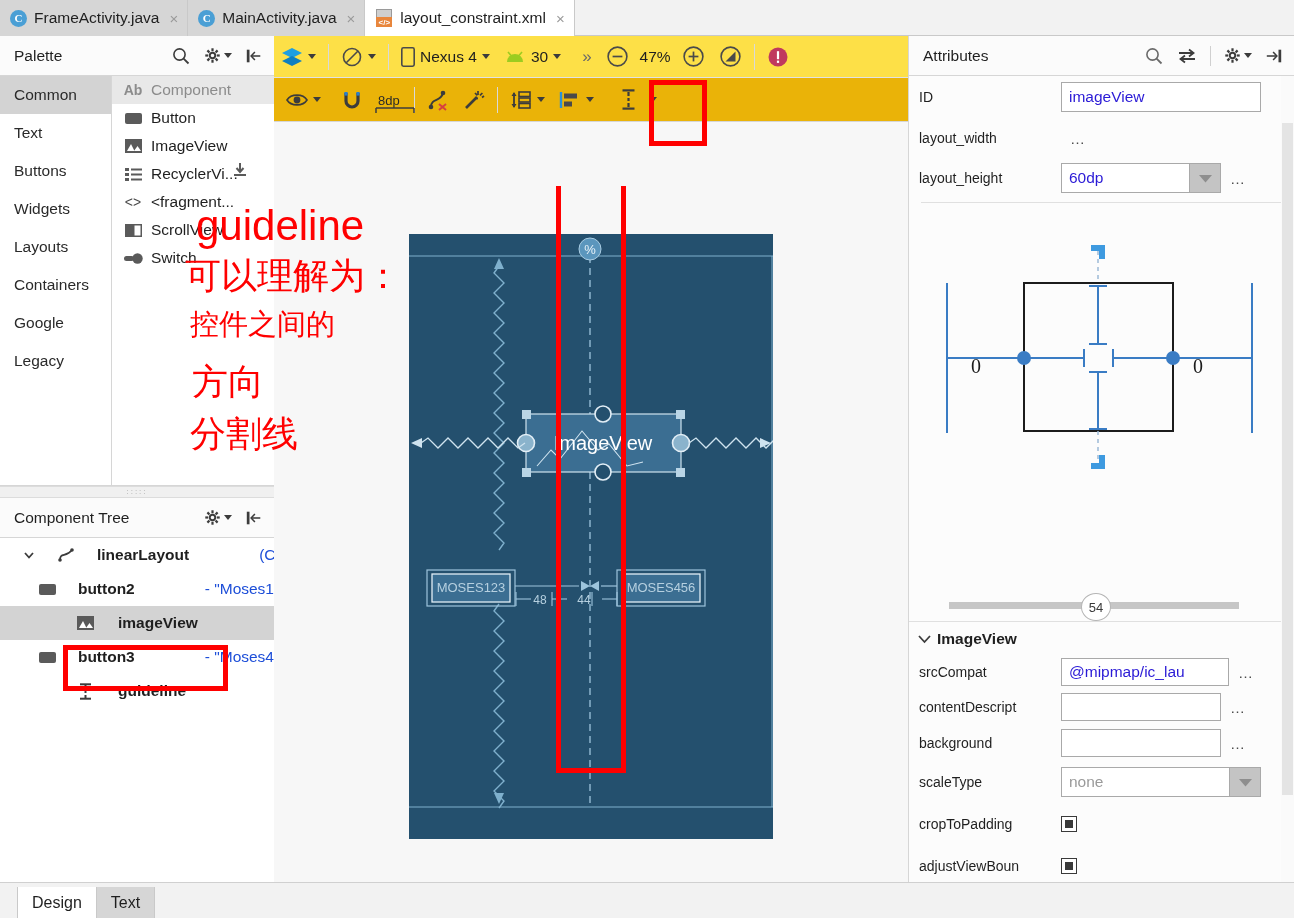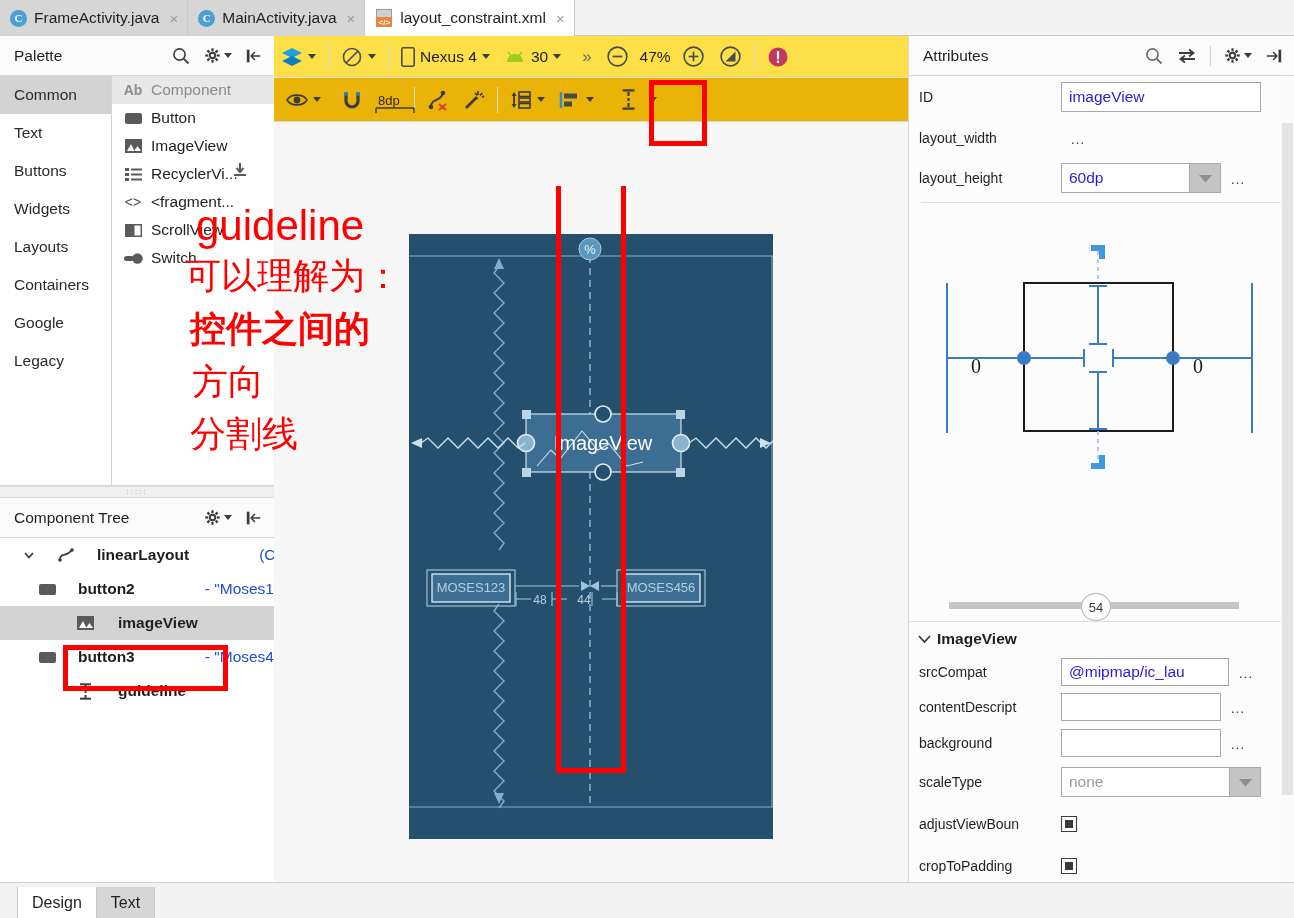--- a/index.html
+++ b/index.html
@@ -777,33 +777,33 @@
             <span class="cinput ph">none</span>
             <span class="cbtn">
               <svg width="13" height="9">
                   <polygon points="0,1 13,1 6.5,8.5" fill="#8e8e8e"></polygon>
                 </svg>
             </span>
           </span>
         </div>
 
         <div class="attr-row" style="height:42px">
+          <span class="attr-label">cropToPadding</span>
+          <span class="chk">
+              <i></i>
+            </span>
+        </div>
+
+        <div class="attr-row" style="height:42px">
           <span class="attr-label">adjustViewBoun</span>
           <span class="chk">
               <i></i>
             </span>
         </div>
 
-        <div class="attr-row" style="height:42px">
-          <span class="attr-label">cropToPadding</span>
-          <span class="chk">
-              <i></i>
-            </span>
-        </div>
-
       </div>
     </div>
 
     <div class="vscroll">
       <div class="t"></div>
     </div>
   </div>
 
   <div class="bottom">
     <div class="btab-lead"></div>
@@ -816,17 +816,17 @@
   </div>
 
   <div class="redbox" style="left:649px; top:80px; width:58px; height:66px;"></div>
 
   <div class="redbox" style="left:63px; top:645px; width:165px; height:46px;"></div>
 
   <div class="redbox" style="left:556px; top:186px; width:70px; height:587px; border-top:none;"></div>
 
   <div class="ann" style="left:196px; top:202px; font-size:42px;">guideline</div>
   <div class="ann" style="left:185px; top:252px; font-size:36px;">可以理解为：</div>
-  <div class="ann" style="left:190px; top:305px; font-size:36px;font-weight:bold;">控件之间的</div>
+  <div class="ann" style="left:190px; top:305px; font-size:29px;">控件之间的</div>
   <div class="ann" style="left:192px; top:358px; font-size:36px;">方向</div>
   <div class="ann" style="left:190px; top:410px; font-size:36px;">分割线</div>
 
 </div>
 
 </body></html>

